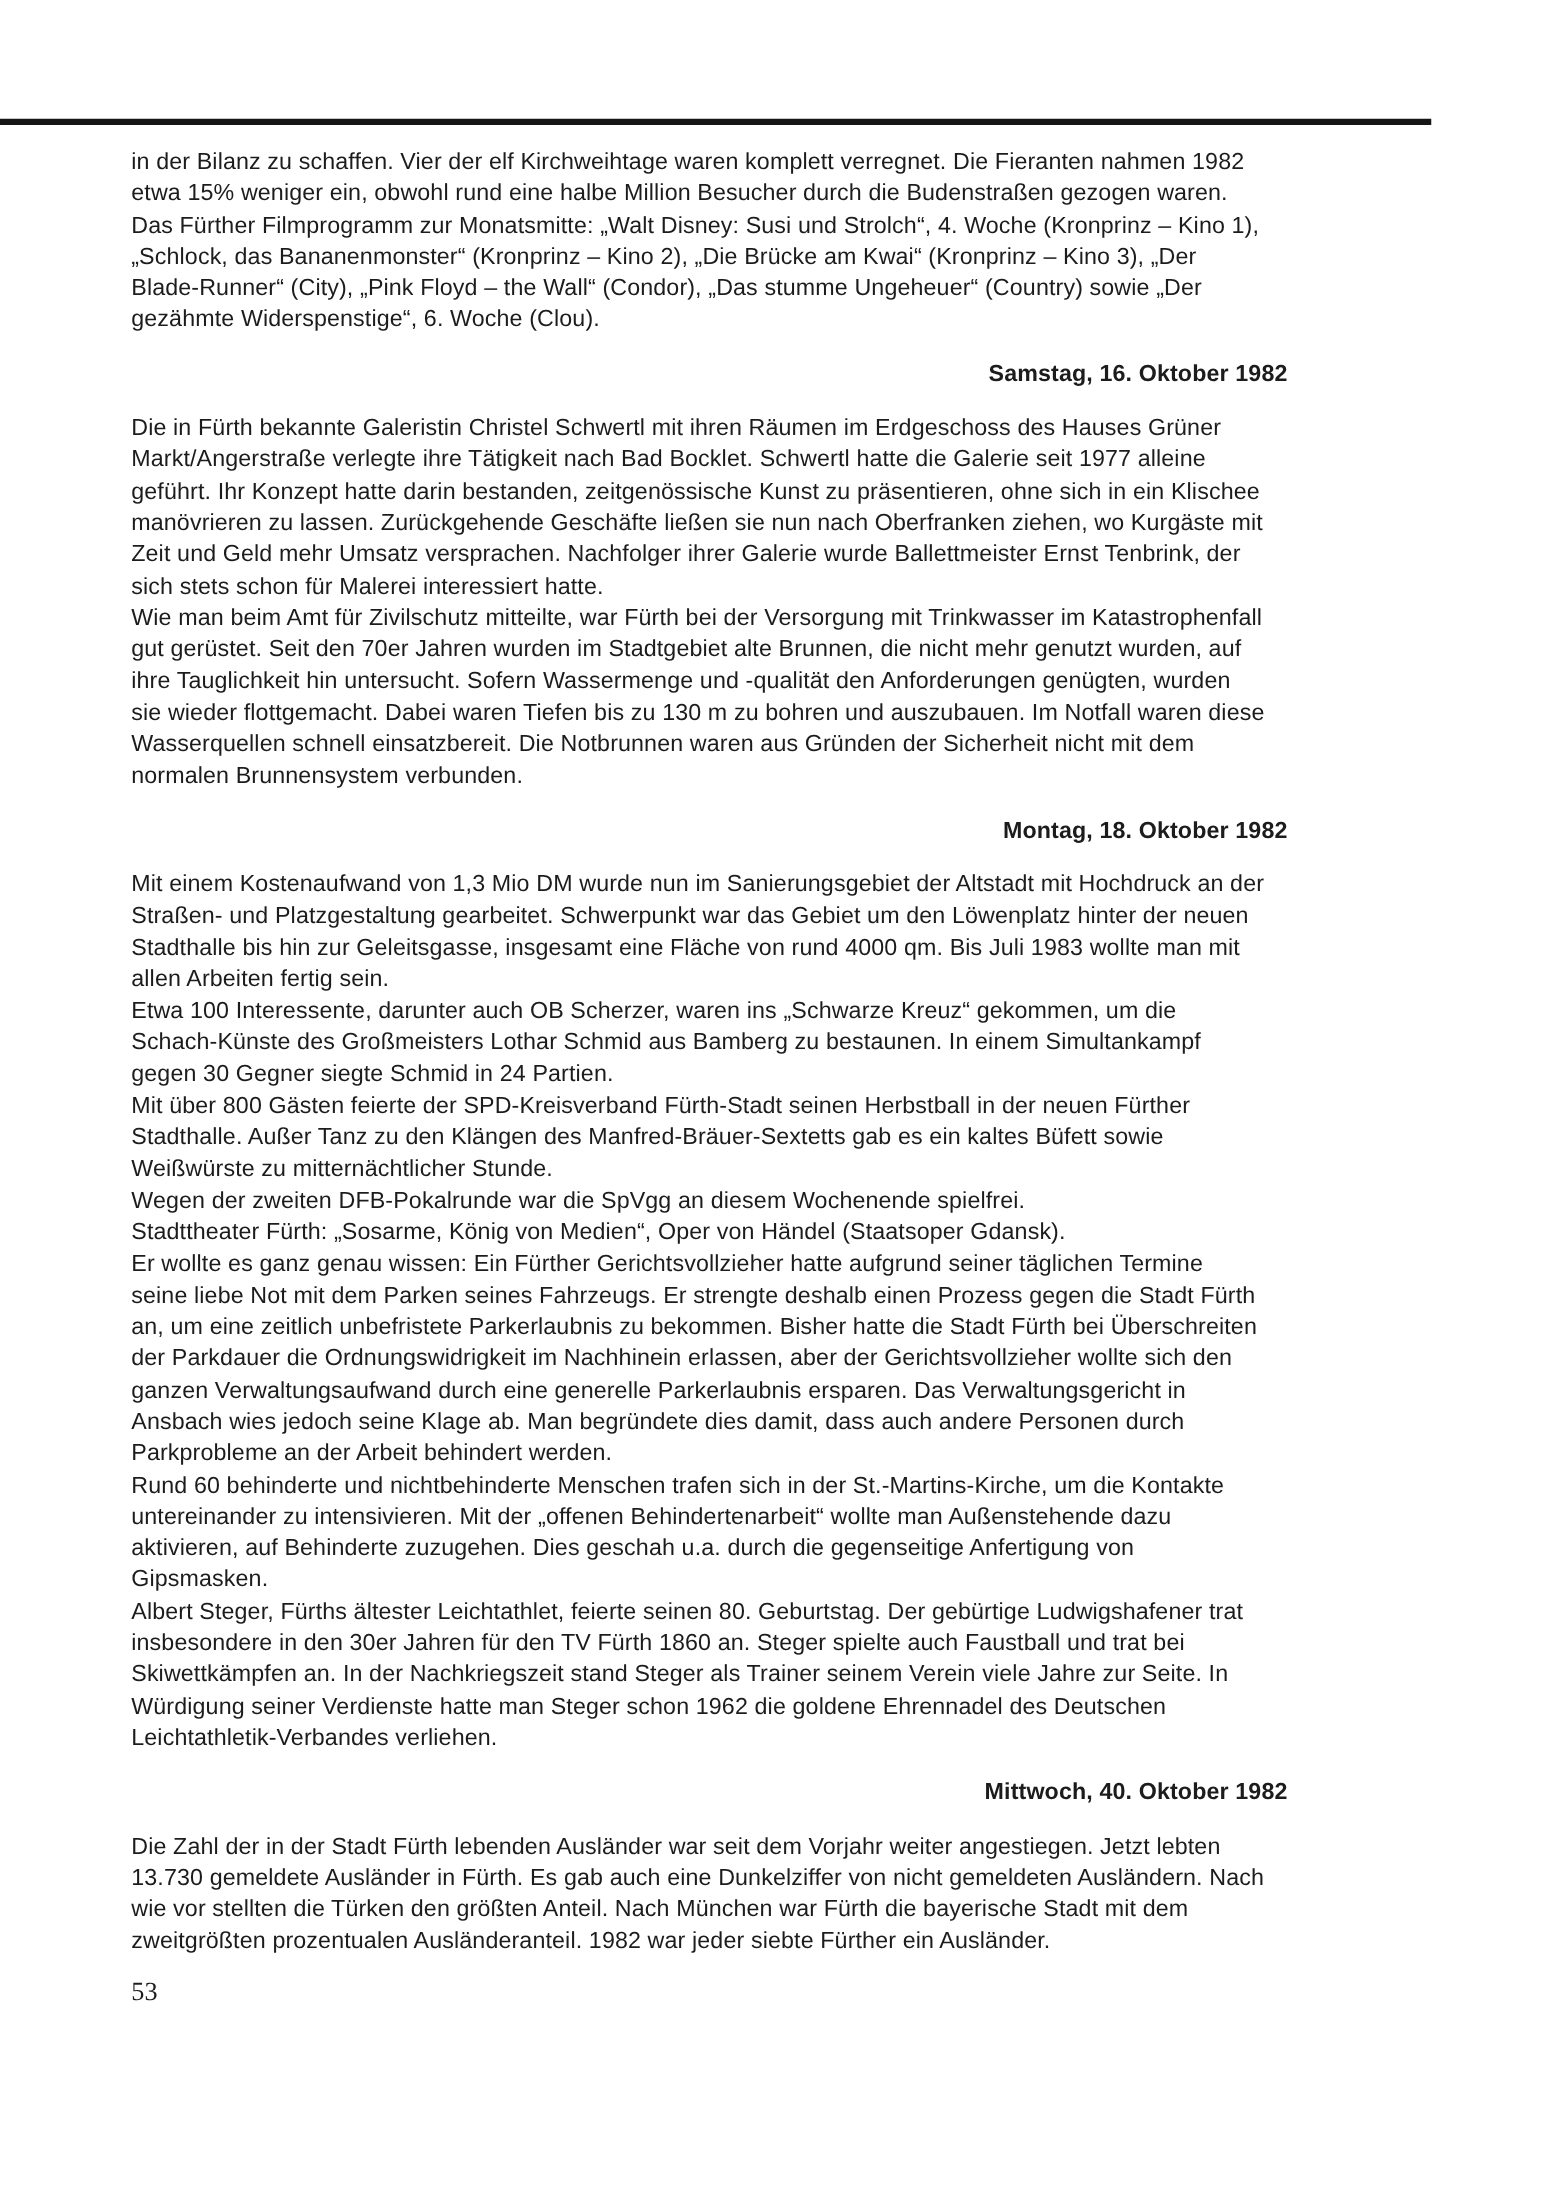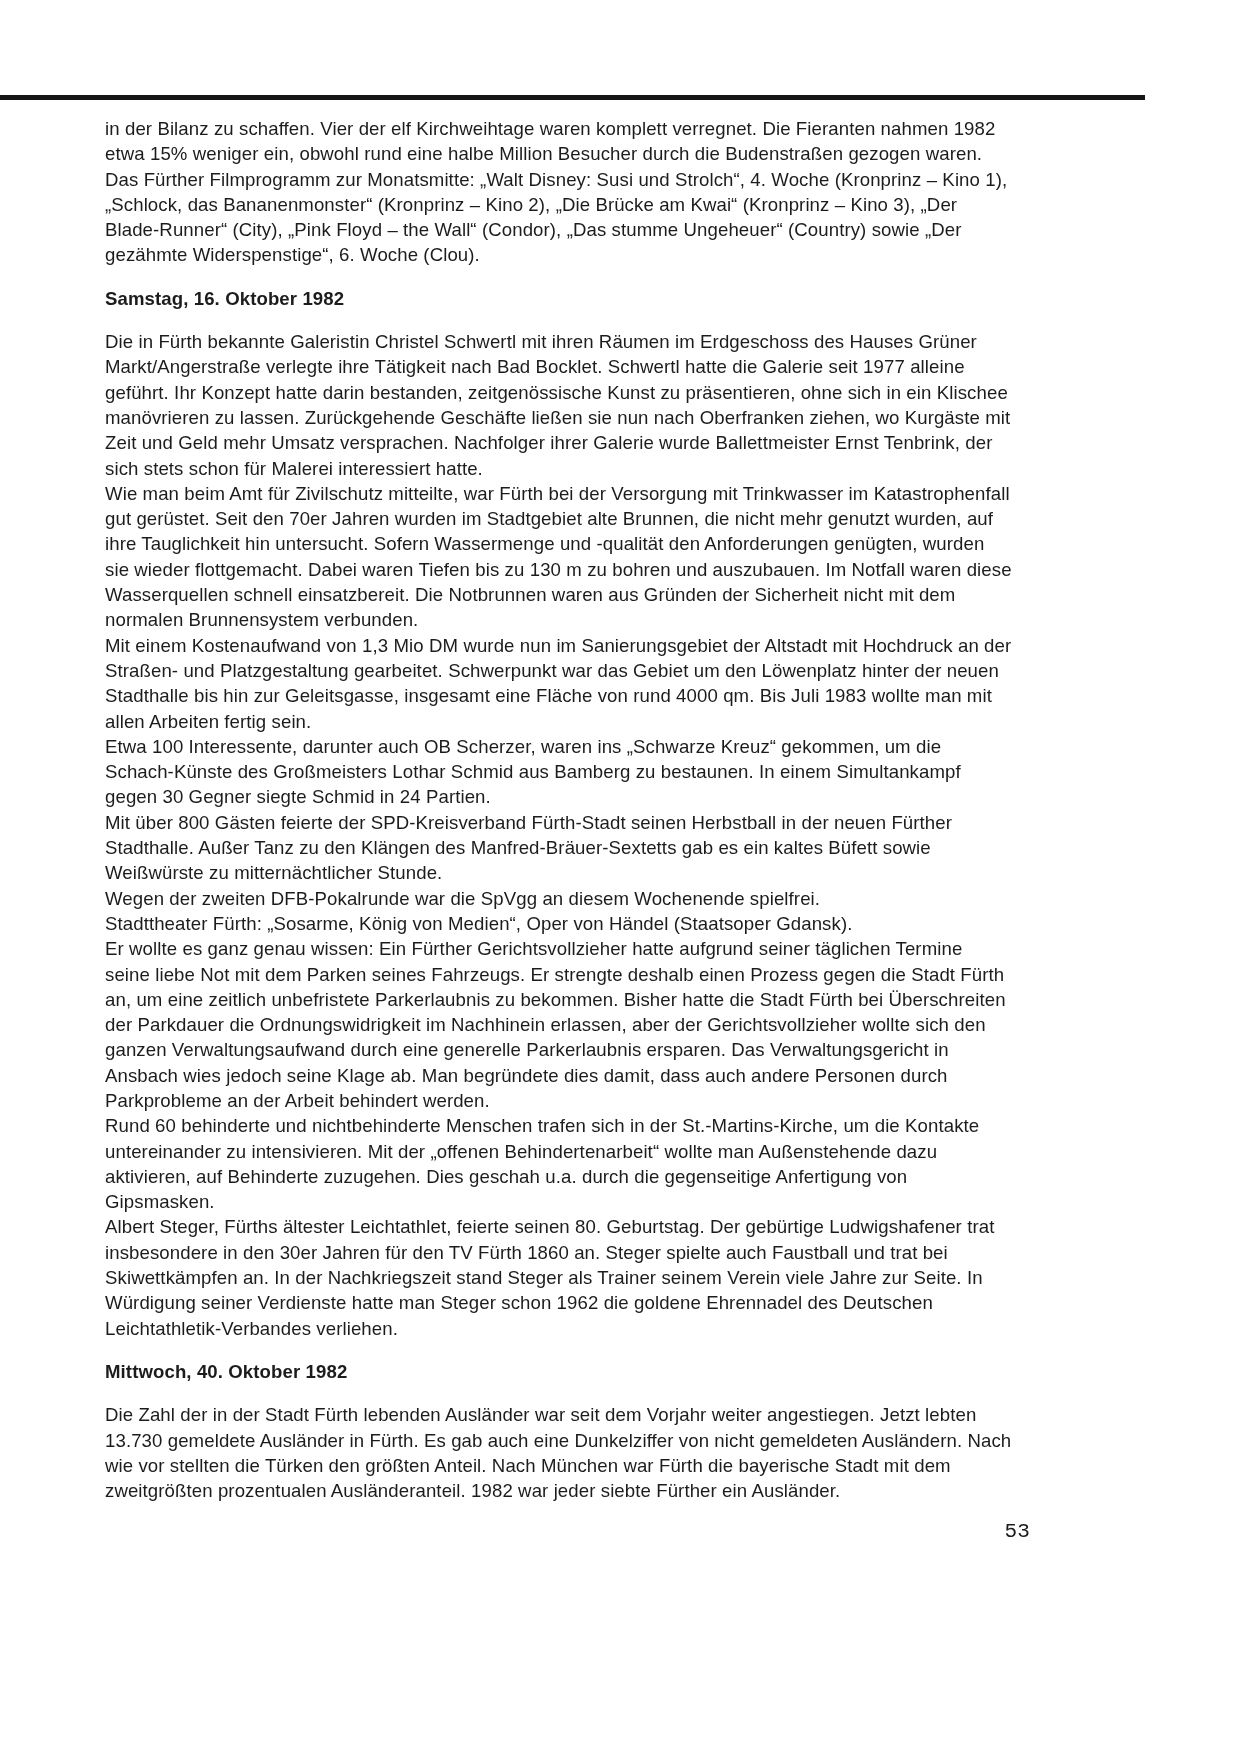--- a/index.html
+++ b/index.html
@@ -34,26 +34,27 @@
     letter-spacing: 0.1px;
   }
   .paragraph {
     margin: 0;
     white-space: pre-line;
   }
   .heading {
     margin: 18px 0 18px 0;
     font-weight: bold;
     white-space: pre-line;
+    text-align: right;
   }
   .page-number {
     margin-top: 16px;
     width: 925px;
-    text-align: right;
-    font-family: Liberation Mono, monospace;
+    text-align: left;
+    font-family: Liberation Serif, serif;
     font-size: 21px;
     color: #1c1c1c;
   }
 </style>
 </head>
 <body>
 
 <div class="page">
   <div class="scan-line"></div>
   <div class="content" id="content">
@@ -70,20 +71,21 @@
 geführt. Ihr Konzept hatte darin bestanden, zeitgenössische Kunst zu präsentieren, ohne sich in ein Klischee
 manövrieren zu lassen. Zurückgehende Geschäfte ließen sie nun nach Oberfranken ziehen, wo Kurgäste mit
 Zeit und Geld mehr Umsatz versprachen. Nachfolger ihrer Galerie wurde Ballettmeister Ernst Tenbrink, der
 sich stets schon für Malerei interessiert hatte.
 Wie man beim Amt für Zivilschutz mitteilte, war Fürth bei der Versorgung mit Trinkwasser im Katastrophenfall
 gut gerüstet. Seit den 70er Jahren wurden im Stadtgebiet alte Brunnen, die nicht mehr genutzt wurden, auf
 ihre Tauglichkeit hin untersucht. Sofern Wassermenge und -qualität den Anforderungen genügten, wurden
 sie wieder flottgemacht. Dabei waren Tiefen bis zu 130 m zu bohren und auszubauen. Im Notfall waren diese
 Wasserquellen schnell einsatzbereit. Die Notbrunnen waren aus Gründen der Sicherheit nicht mit dem
 normalen Brunnensystem verbunden.</div>
+      <div class="heading">Montag, 18. Oktober 1982</div>
       <div class="paragraph">Mit einem Kostenaufwand von 1,3 Mio DM wurde nun im Sanierungsgebiet der Altstadt mit Hochdruck an der
 Straßen- und Platzgestaltung gearbeitet. Schwerpunkt war das Gebiet um den Löwenplatz hinter der neuen
 Stadthalle bis hin zur Geleitsgasse, insgesamt eine Fläche von rund 4000 qm. Bis Juli 1983 wollte man mit
 allen Arbeiten fertig sein.
 Etwa 100 Interessente, darunter auch OB Scherzer, waren ins „Schwarze Kreuz“ gekommen, um die
 Schach-Künste des Großmeisters Lothar Schmid aus Bamberg zu bestaunen. In einem Simultankampf
 gegen 30 Gegner siegte Schmid in 24 Partien.
 Mit über 800 Gästen feierte der SPD-Kreisverband Fürth-Stadt seinen Herbstball in der neuen Fürther
 Stadthalle. Außer Tanz zu den Klängen des Manfred-Bräuer-Sextetts gab es ein kaltes Büfett sowie
 Weißwürste zu mitternächtlicher Stunde.

